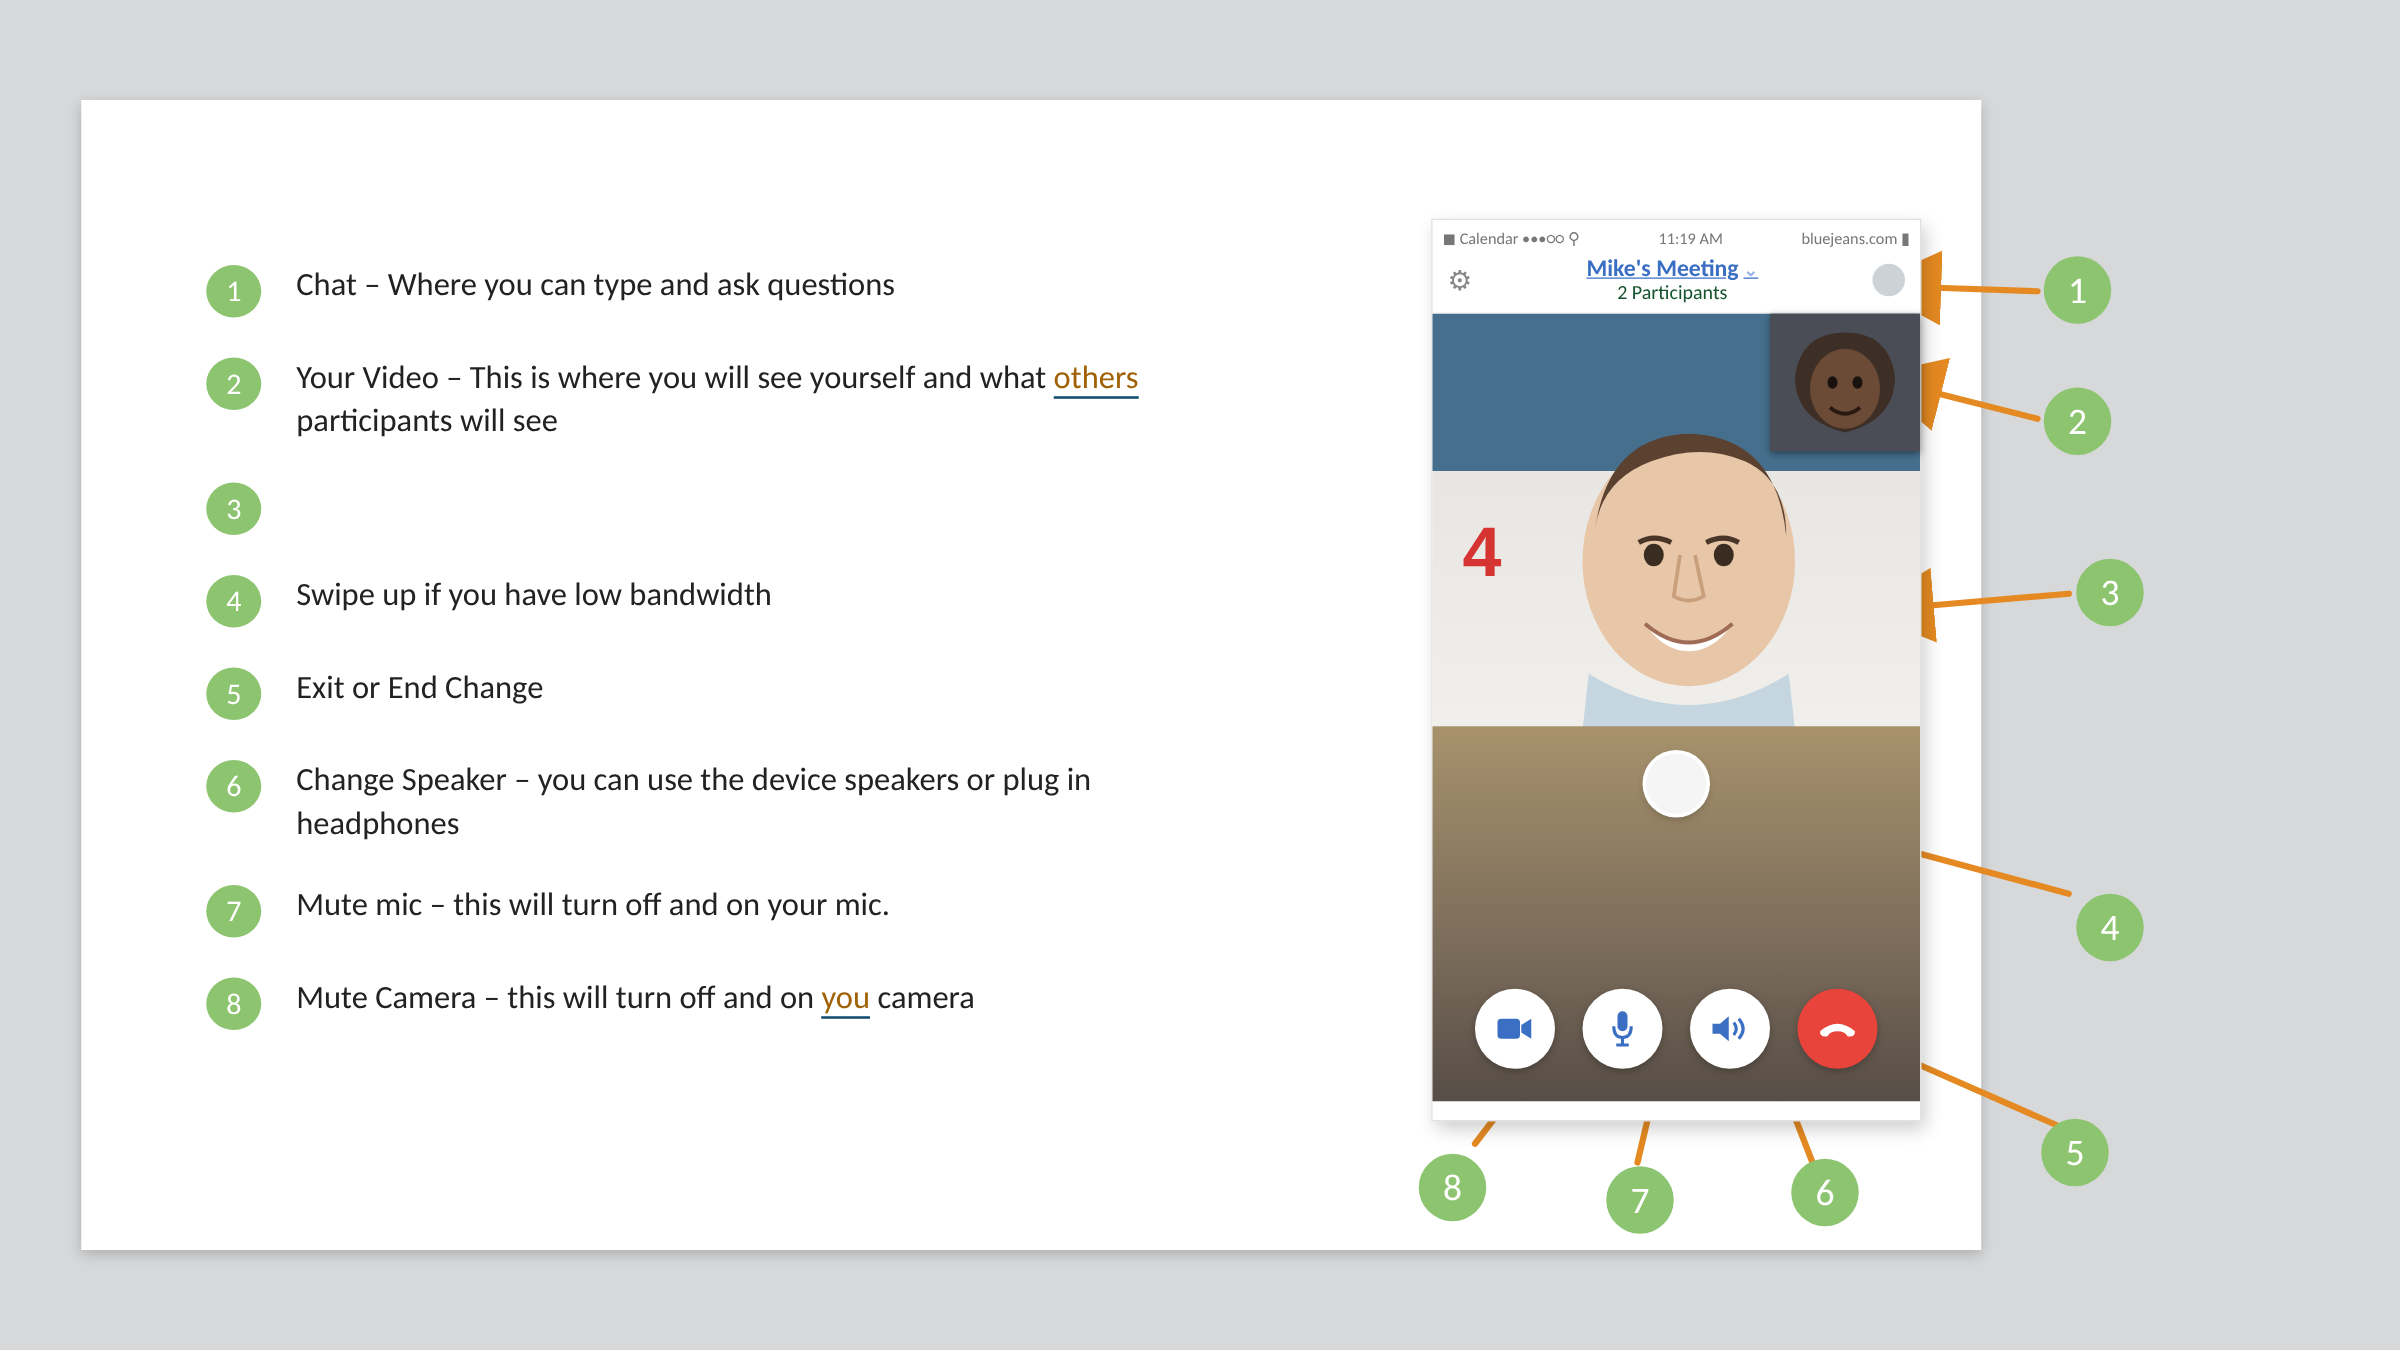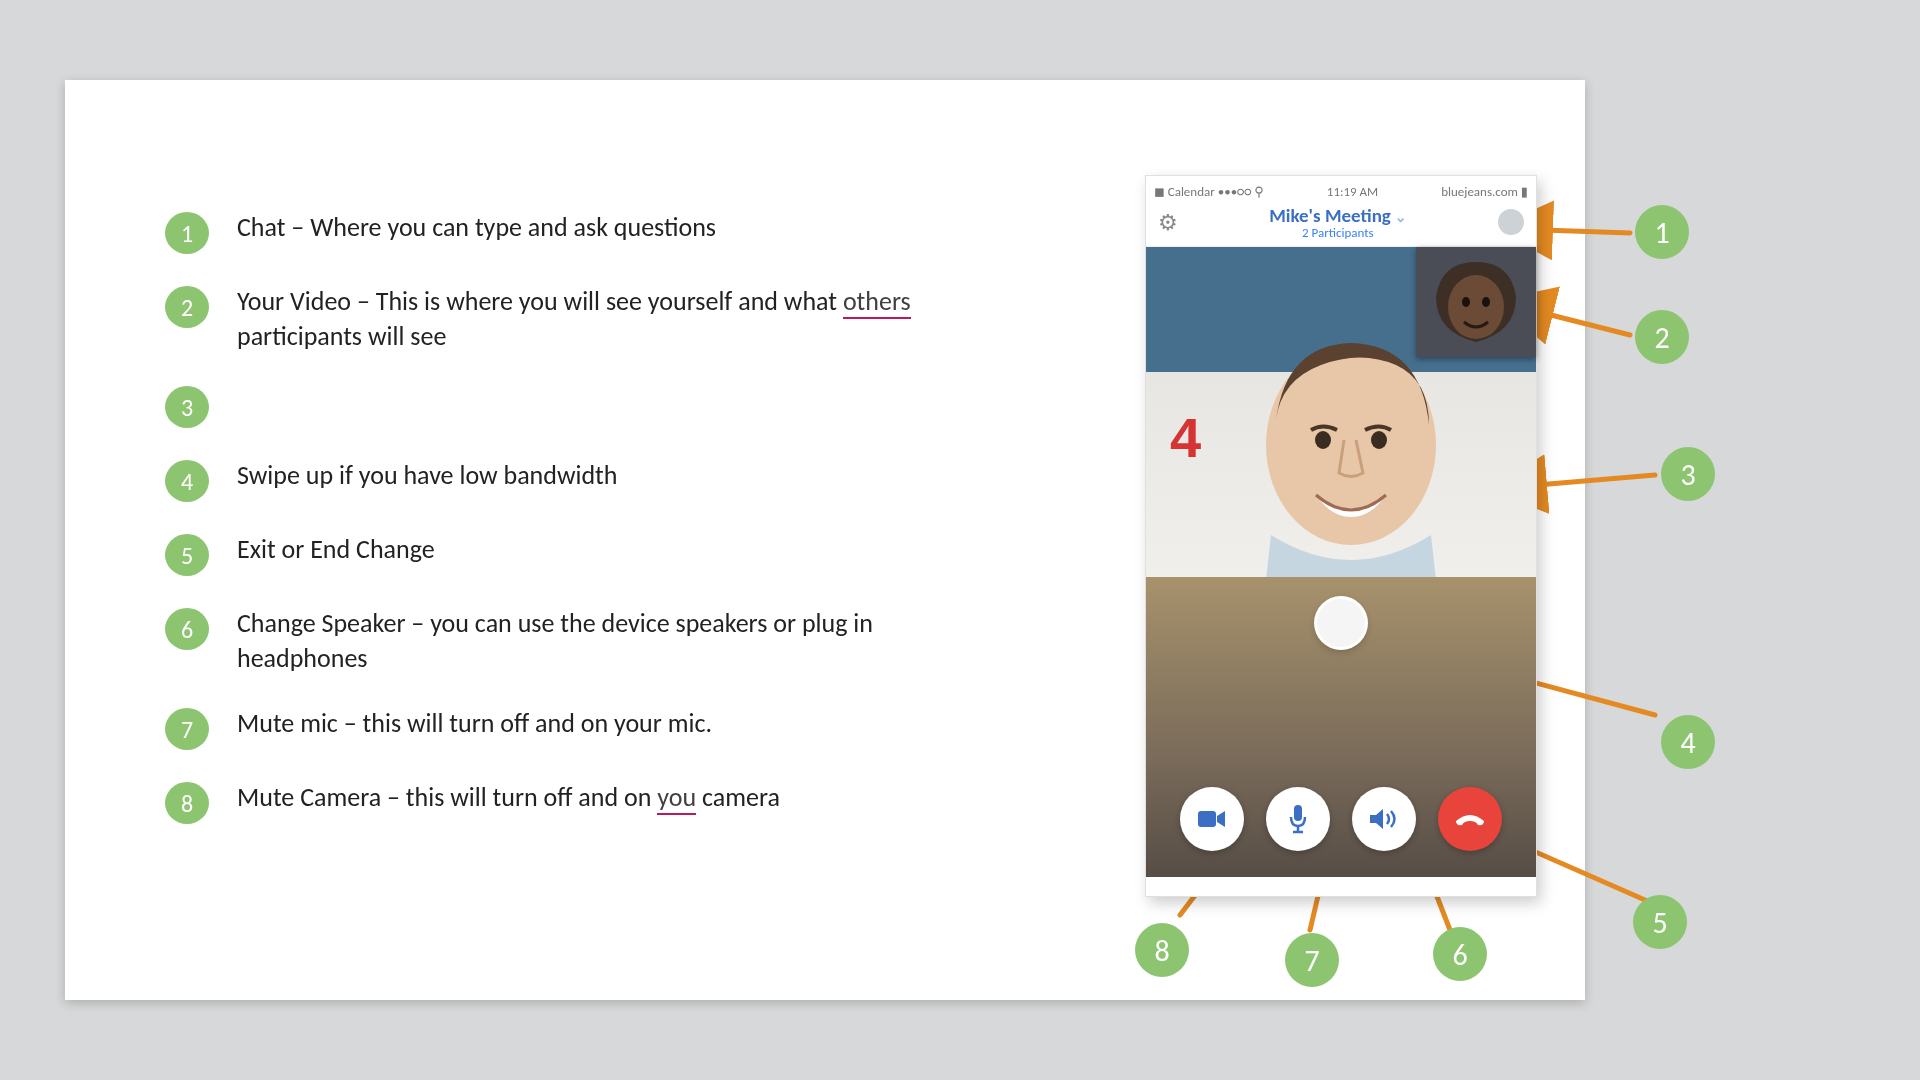--- a/index.html
+++ b/index.html
@@ -41,21 +41,21 @@
   .legend-row .badge {
     flex: 0 0 44px;
     margin-top: 2px;
   }
   .legend-text {
     margin-left: 28px;
     font-size: 26px;
     line-height: 1.35;
     color: #222;
   }
-  .u { border-bottom: 2px solid #be185d; color: #404040; }
+  .u { border-bottom: 2px solid #0c4a6e; color: #a16207; }
 
   .badge {
     width: 42px;
     height: 42px;
     border-radius: 50%;
     background: #8CC46F;
     color: #fff;
     font-size: 24px;
     font-weight: 500;
     display: flex;
@@ -97,23 +97,23 @@
   }
   .phone .header {
     display: flex;
     align-items: center;
     justify-content: space-between;
     padding: 2px 12px 6px 12px;
     border-bottom: 1px solid #eee;
   }
   .phone .gear { color: #888; font-size: 22px; }
   .phone .title-block { text-align: center; }
-  .phone .meeting-title { color: #3b6fc3; font-size: 19px; font-weight: 600; }
+  .phone .meeting-title { color: #3b6fc3; font-size: 19px; font-weight: 600; text-decoration: underline; }
   .phone .meeting-title .chev { color: #9bb7e6; font-size: 14px; margin-left: 4px; }
-  .phone .subtitle { color: #3b82f6; font-size: 13px; margin-top: -2px; }
+  .phone .subtitle { color: #14532d; font-size: 16px; margin-top: -2px; }
   .phone .chat-bubble {
     width: 26px; height: 26px; border-radius: 50%;
     background: #cdd2d6;
   }
 
   .main-video {
     position: relative;
     width: 100%;
     height: 330px;
     background: linear-gradient(180deg,#466f8e 0%, #466f8e 38%, #e8e6e2 38%, #f1efeb 100%);

